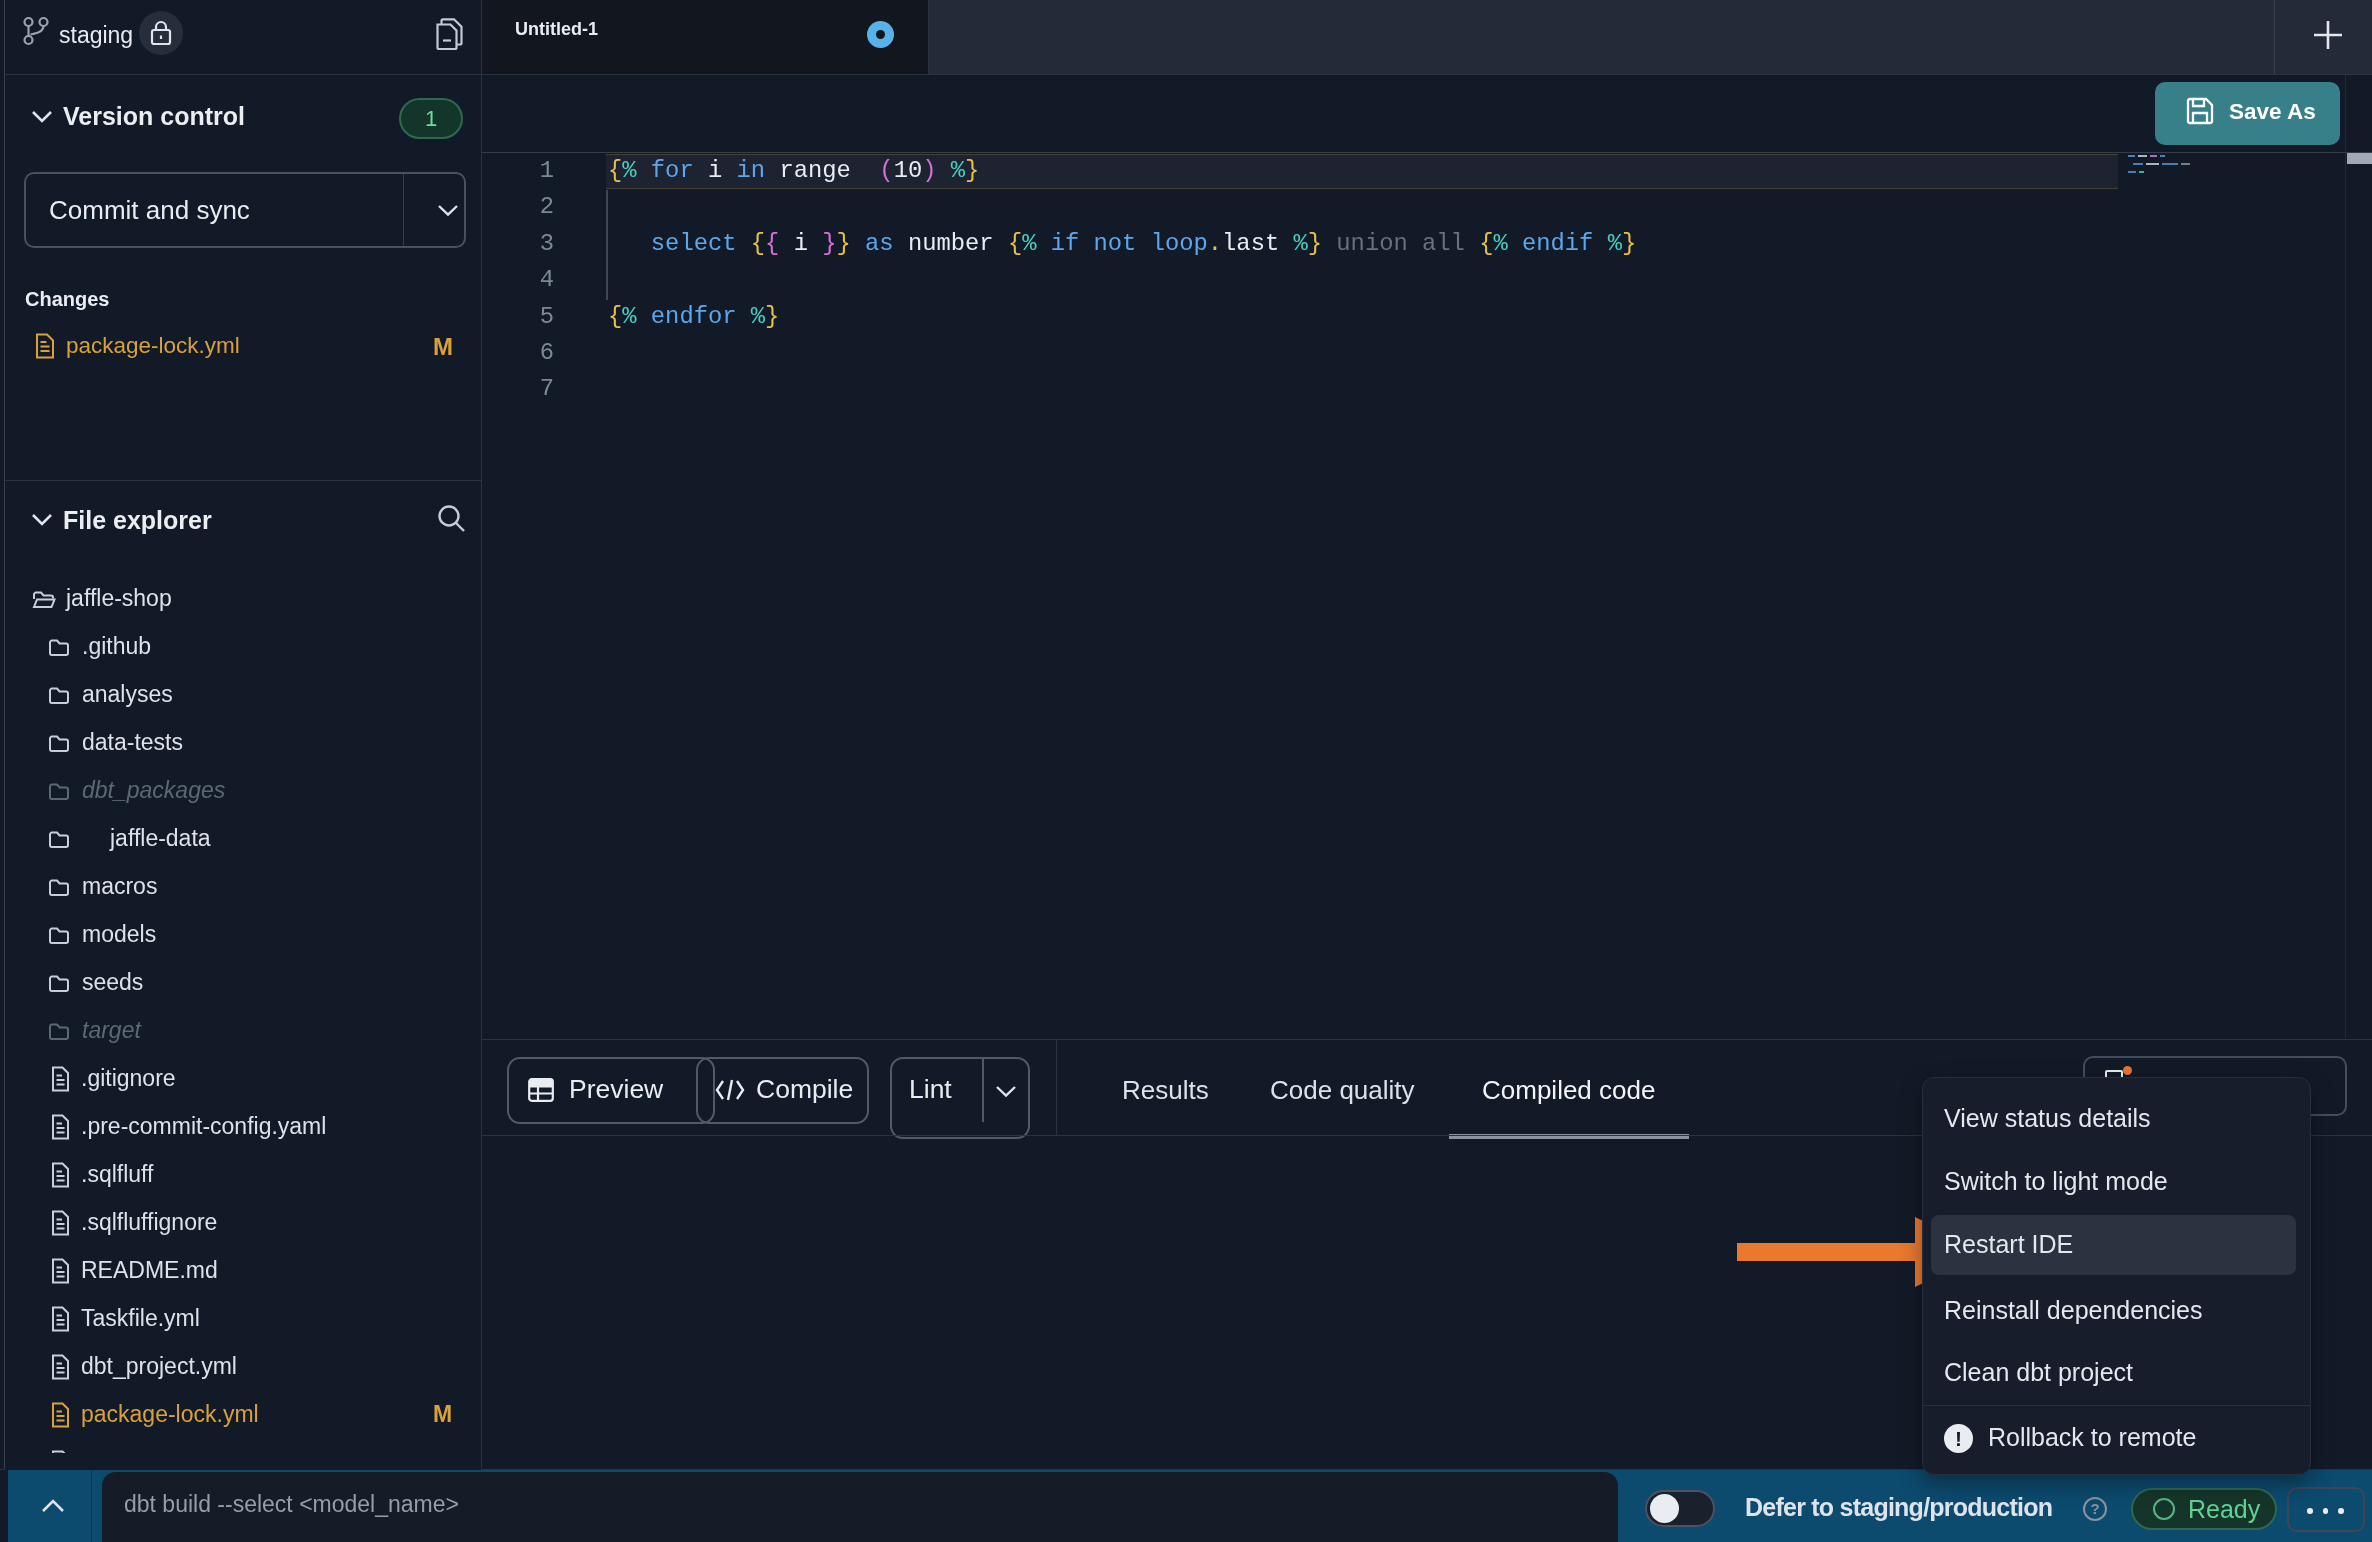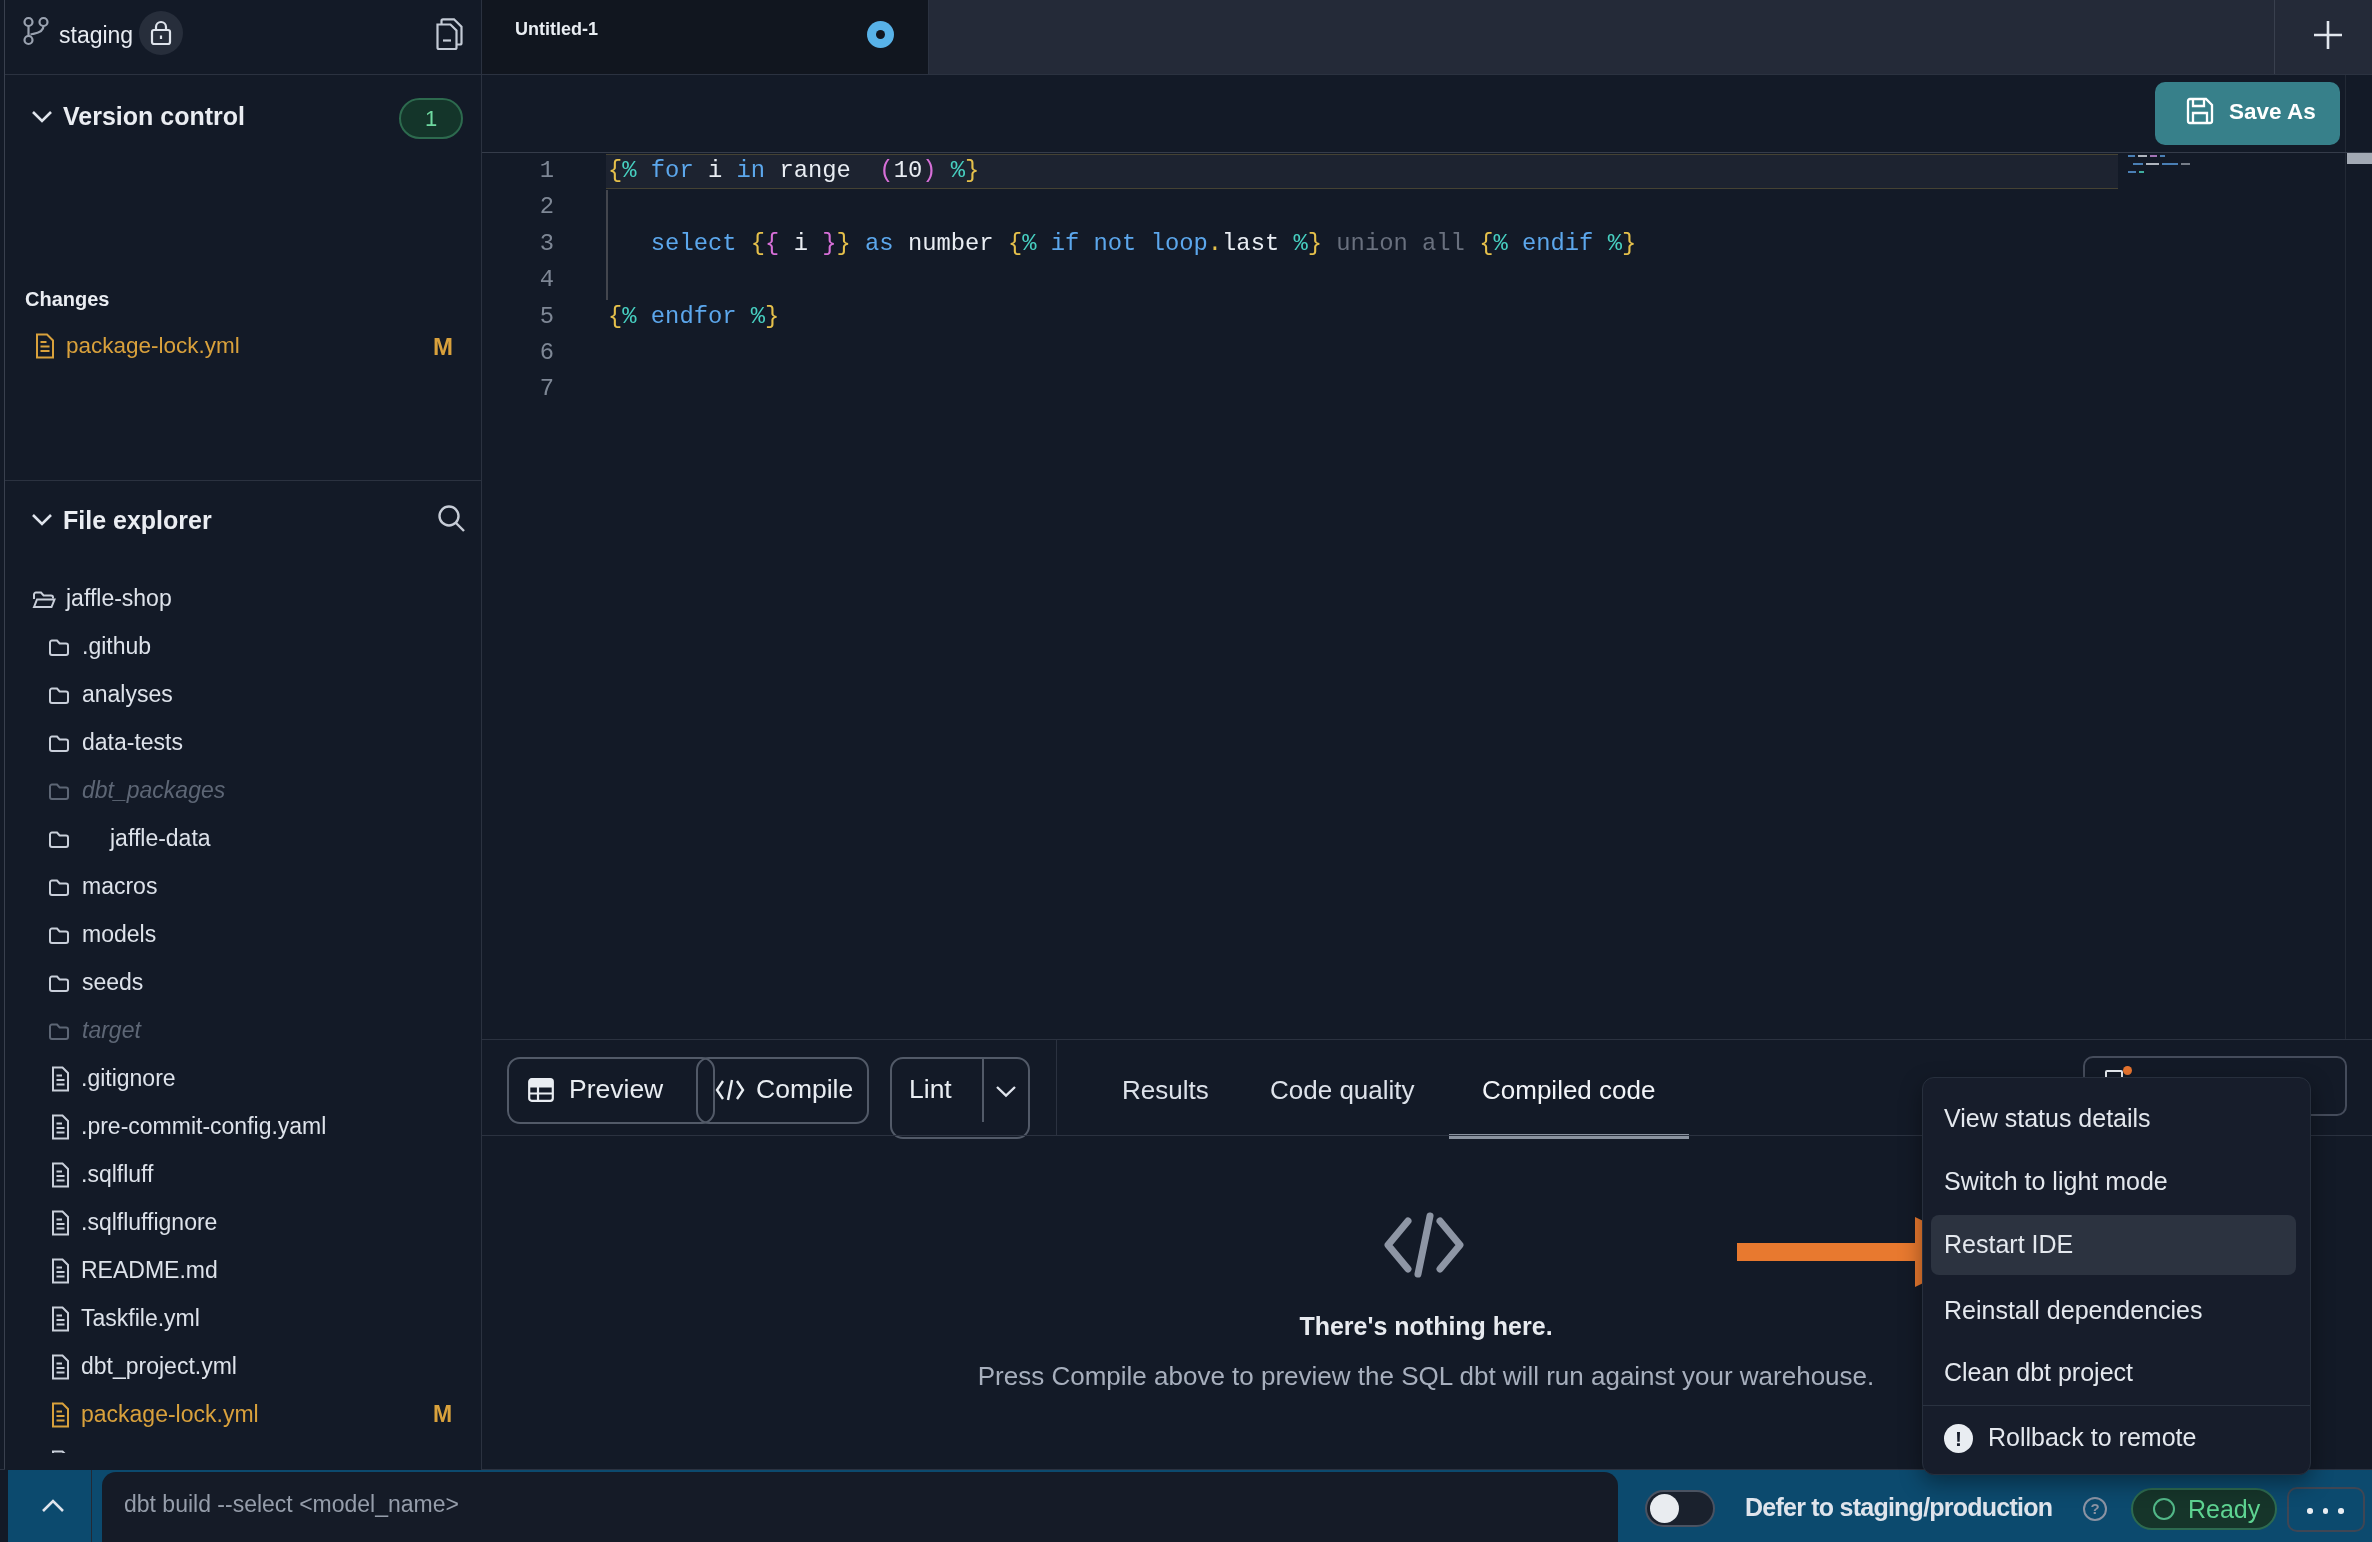--- a/index.html
+++ b/index.html
@@ -57,20 +57,27 @@
   <div class="hline" style="left:5px;top:74px;width:476px;"></div>
 
   <div id="vc" class="abs" style="left:5px;top:75px;width:476px;height:405px;">
     <svg class="abs" style="left:26px;top:35px;" width="22" height="14" viewBox="0 0 22 14">
       <path d="M2 2 L11 11 L20 2" fill="none" stroke="#dfe4ec" stroke-width="2.6"></path>
     </svg>
     <div class="abs" style="left:58px;top:27px;font-size:25px;font-weight:bold;color:#eaedf2;">Version control</div>
     <div class="abs" style="left:394px;top:23px;width:64px;height:41px;border-radius:21px;background:#14352a;border:2px solid #2d6a4e;">
       <div style="text-align:center;line-height:37px;font-size:22px;color:#6fd9a0;">1</div>
     </div>
+    <div class="abs" style="left:19px;top:97px;width:442px;height:76px;border:2px solid #49505f;border-radius:10px;">
+      <div class="abs" style="left:23px;top:21px;font-size:26px;color:#e9ecf1;">Commit and sync</div>
+      <div class="abs" style="left:377px;top:0;width:1px;height:72px;background:#343b49;"></div>
+      <svg class="abs" style="left:411px;top:30px;" width="22" height="13" viewBox="0 0 22 13">
+        <path d="M2 2 L11 10.5 L20 2" fill="none" stroke="#dfe4ec" stroke-width="2.4"></path>
+      </svg>
+    </div>
     <div class="abs" style="left:20px;top:213px;font-size:20px;font-weight:bold;color:#eaedf2;">Changes</div>
     <div class="abs" style="left:30px;top:252px;width:430px;height:46px;">
       <svg class="abs" style="left:0;top:6px;" width="20" height="26" viewBox="0 0 20 26">
         <g fill="none" stroke="#d9a13c" stroke-width="2">
           <path d="M2 1.5 h10 l6 6 V24.5 H2 z"></path>
           <path d="M5.5 9 h6 M5.5 13.5 h9 M5.5 18 h9"></path>
         </g>
       </svg>
       <div class="abs" style="left:31px;top:6px;font-size:22.5px;color:#d9a13c;">package-lock.yml</div>
       <div class="abs" style="left:398px;top:6px;font-size:24px;font-weight:bold;color:#d9a13c;">M</div>
@@ -331,33 +338,20 @@
     </div>
 
     <div class="abs" style="left:640px;top:35px;font-size:26px;color:#dde2ea;">Results</div>
     <div class="abs" style="left:788px;top:35px;font-size:26px;color:#dde2ea;">Code quality</div>
     <div class="abs" style="left:1000px;top:35px;font-size:26px;color:#f2f4f8;">Compiled code</div>
     <div class="abs" style="left:967px;top:94px;width:240px;height:5px;background:#8b93a0;"></div>
   </div>
   <div class="hline" style="left:482px;top:1135px;width:1890px;"></div>
   <div class="vline" style="left:1056px;top:1040px;height:95px;"></div>
 
-  <div id="panel-body" class="abs" style="left:482px;top:1136px;width:1890px;height:331px;">
-    <svg class="abs" style="left:900px;top:76px;" width="84" height="66" viewBox="0 0 84 66">
-      <g fill="none" stroke="#8e96a5" stroke-width="7" stroke-linecap="round" stroke-linejoin="round">
-        <path d="M26 9 L6 33 L26 57"></path>
-        <path d="M58 9 L78 33 L58 57"></path>
-        <path d="M48 4 L36 62"></path>
-      </g>
-    </svg>
-    <div class="abs" style="left:944px;top:176px;width:0;">
-      <div class="abs" style="left:-500px;width:1000px;text-align:center;font-size:25px;font-weight:bold;color:#e7eaef;">There's nothing here.</div>
-      <div class="abs" style="left:-600px;top:49px;width:1200px;text-align:center;font-size:26px;color:#a7afbd;">Press Compile above to preview the SQL dbt will run against your warehouse.</div>
-    </div>
-  </div>
 
   <div class="abs" style="left:2083px;top:1056px;width:264px;height:60px;border:2px solid #454c5b;border-radius:10px;">
     <div class="abs" style="left:20px;top:12px;width:18px;height:14px;border:2px solid #e9edf2;border-radius:2px;"></div>
     <div class="abs" style="left:38px;top:8px;width:9px;height:9px;border-radius:50%;background:#e8752f;"></div>
   </div>
 
   <div id="bottombar" class="abs" style="left:8px;top:1470px;width:2372px;height:72px;background:#0c4a6e;">
     <svg class="abs" style="left:33px;top:29px;" width="24" height="14" viewBox="0 0 24 14">
       <path d="M2 12 L12 2 L22 12" fill="none" stroke="#dfe4ec" stroke-width="2.6"></path>
     </svg>

